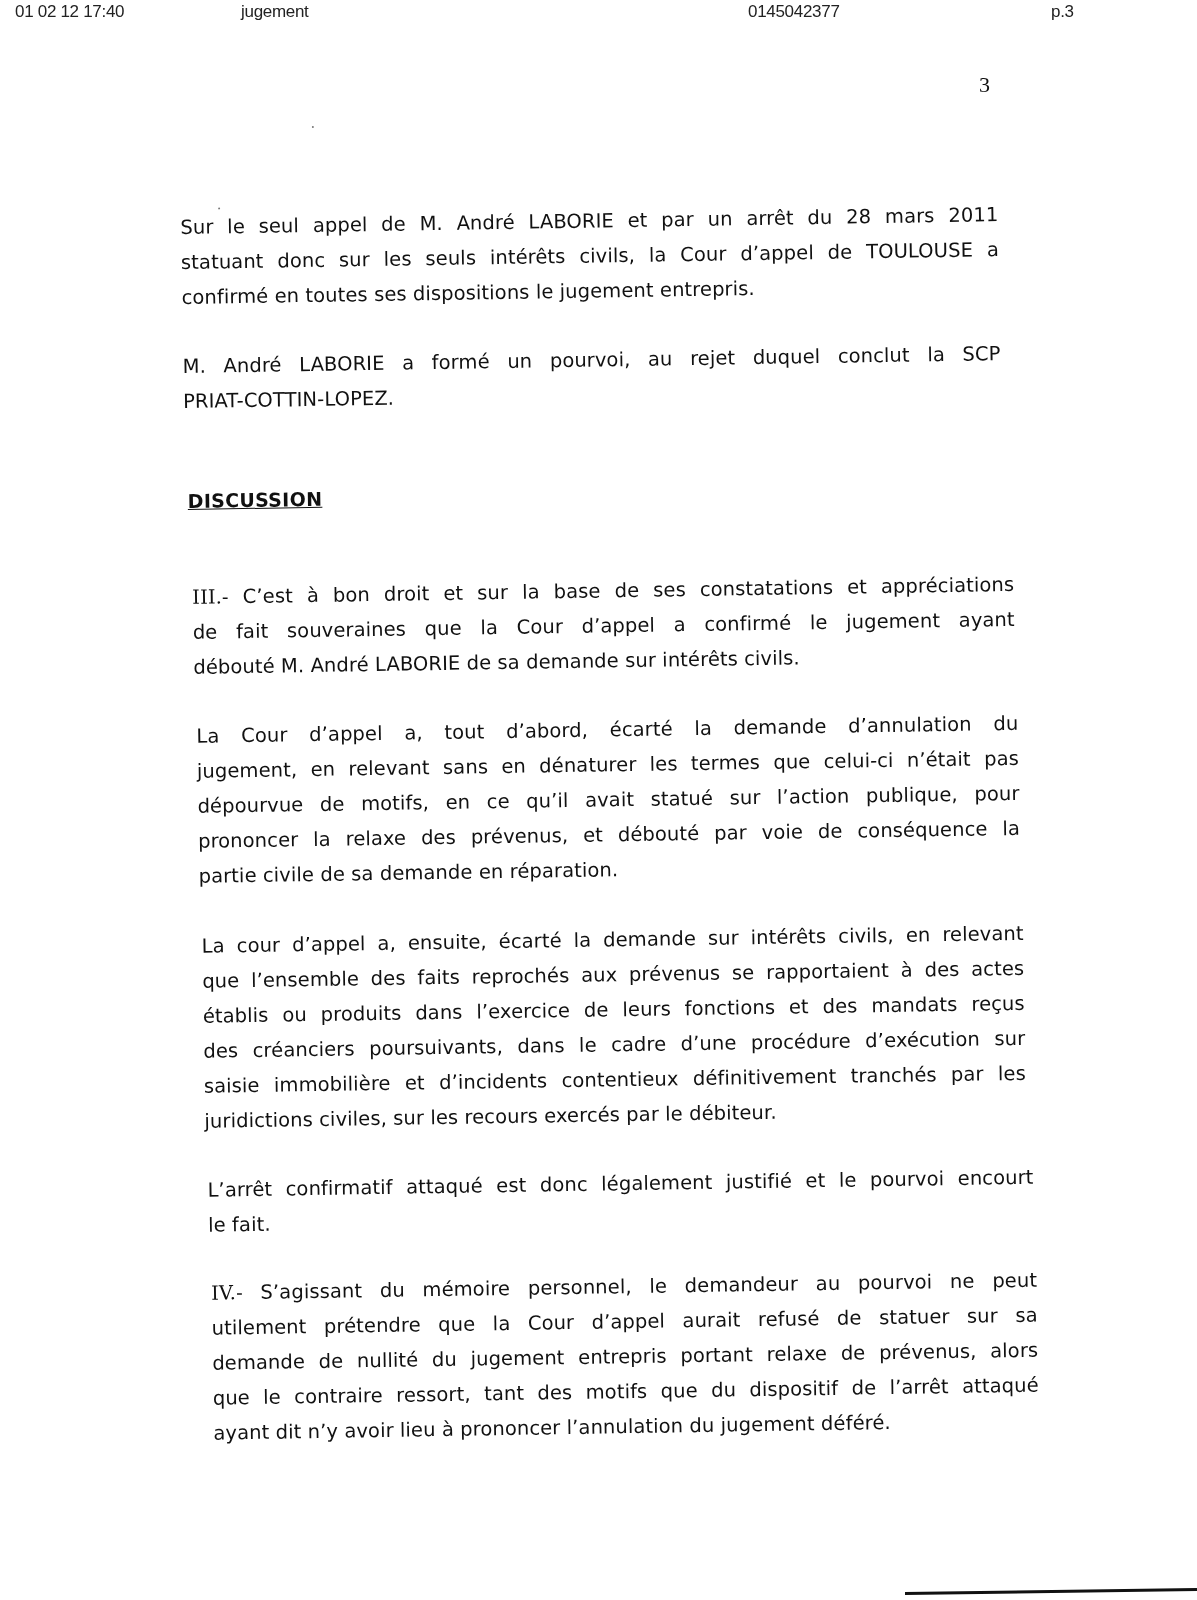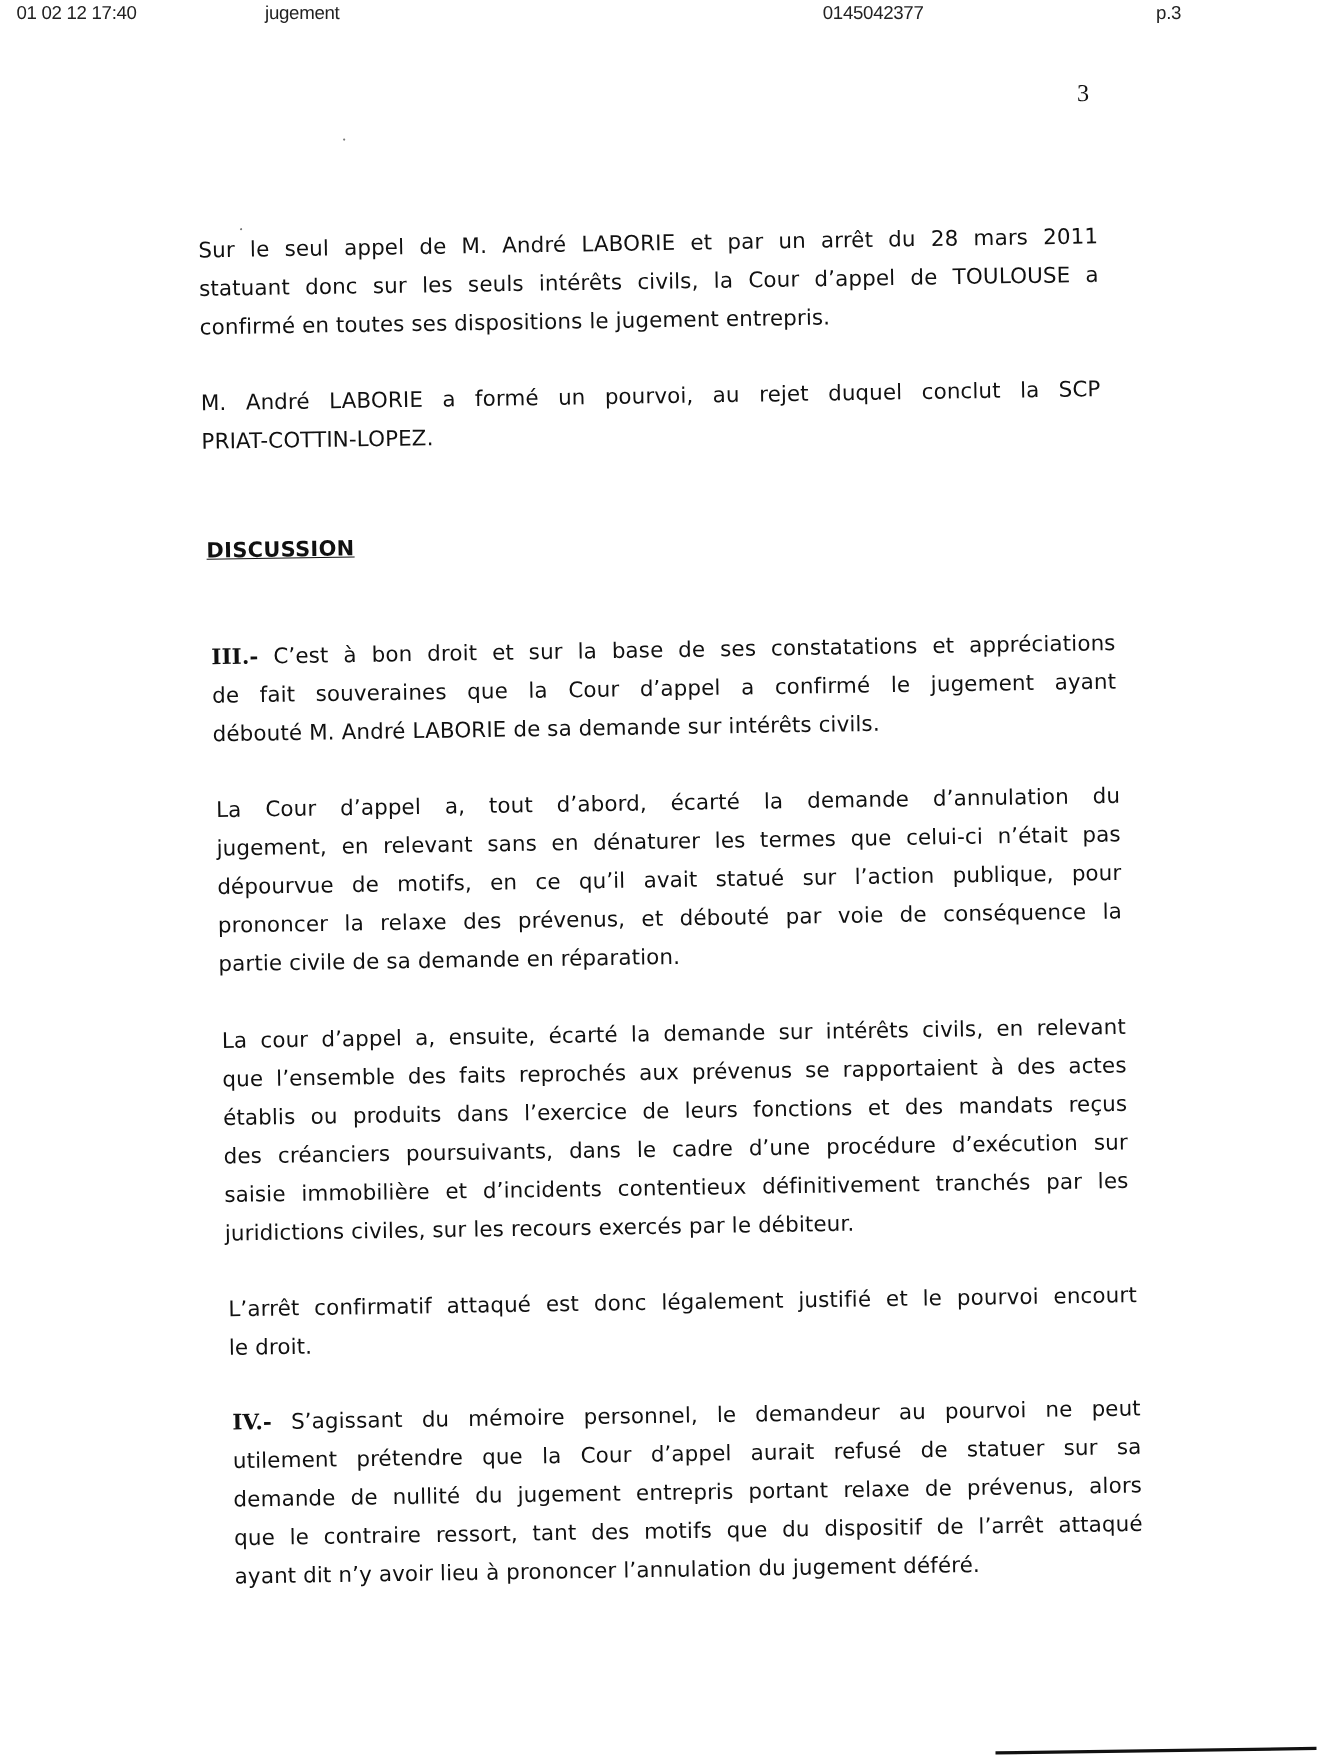--- a/index.html
+++ b/index.html
@@ -27,21 +27,21 @@
     }
     .line {
       position: absolute; font-size: 19.5px; white-space: nowrap; line-height: 1;
       letter-spacing: 0.1px;
     }
     .just { text-align: justify; text-align-last: justify; }
     .heading {
       position: absolute; font-weight: bold; text-decoration: underline;
       font-size: 19px; letter-spacing: 0.3px;
     }
-    .bold { font-weight: bold; font-family: "DejaVu Serif", serif; }
+    .bold { font-weight: normal; font-family: "DejaVu Serif", serif; }
     .speck { position: absolute; width: 2px; height: 2px; background: #777; border-radius: 1px; }
     .bottom-rule {
       position: absolute; left: 905px; top: 1590px; width: 292px; height: 3px;
       background: #111; transform: rotate(-0.8deg);
     }
   </style>
 </head>
 <body>
 
 <div class="fax-header">
@@ -82,21 +82,21 @@
     <div class="line" style="left:188px; top:867px;">partie civile de sa demande en réparation.</div>
 
     <div class="line just" style="left:190px; top:937px; width:822px;">La cour d’appel a, ensuite, écarté la demande sur intérêts civils, en relevant</div>
     <div class="line just" style="left:190px; top:972px; width:822px;">que l’ensemble des faits reprochés aux prévenus se rapportaient à des actes</div>
     <div class="line just" style="left:190px; top:1007px; width:822px;">établis ou produits dans l’exercice de leurs fonctions et des mandats reçus</div>
     <div class="line just" style="left:190px; top:1042px; width:822px;">des créanciers poursuivants, dans le cadre d’une procédure d’exécution sur</div>
     <div class="line just" style="left:190px; top:1077px; width:822px;">saisie immobilière et d’incidents contentieux définitivement tranchés par les</div>
     <div class="line" style="left:190px; top:1112px;">juridictions civiles, sur les recours exercés par le débiteur.</div>
 
     <div class="line just" style="left:192px; top:1181px; width:826px;">L’arrêt confirmatif attaqué est donc légalement justifié et le pourvoi encourt</div>
-    <div class="line" style="left:192px; top:1216px;">le droit.</div>
+    <div class="line" style="left:192px; top:1216px;">le fait.</div>
   </div>
 
   <div>
     <div class="line just" style="left:194px; top:1284px; width:826px;"><span class="bold">IV.-</span><span> S’agissant du mémoire personnel, le demandeur au pourvoi ne peut</span></div>
     <div class="line just" style="left:194px; top:1319px; width:826px;">utilement prétendre que la Cour d’appel aurait refusé de statuer sur sa</div>
     <div class="line just" style="left:194px; top:1354px; width:826px;">demande de nullité du jugement entrepris portant relaxe de prévenus, alors</div>
     <div class="line just" style="left:194px; top:1389px; width:826px;">que le contraire ressort, tant des motifs que du dispositif de l’arrêt attaqué</div>
     <div class="line" style="left:194px; top:1424px;">ayant dit n’y avoir lieu à prononcer l’annulation du jugement déféré.</div>
   </div>
 </div>

